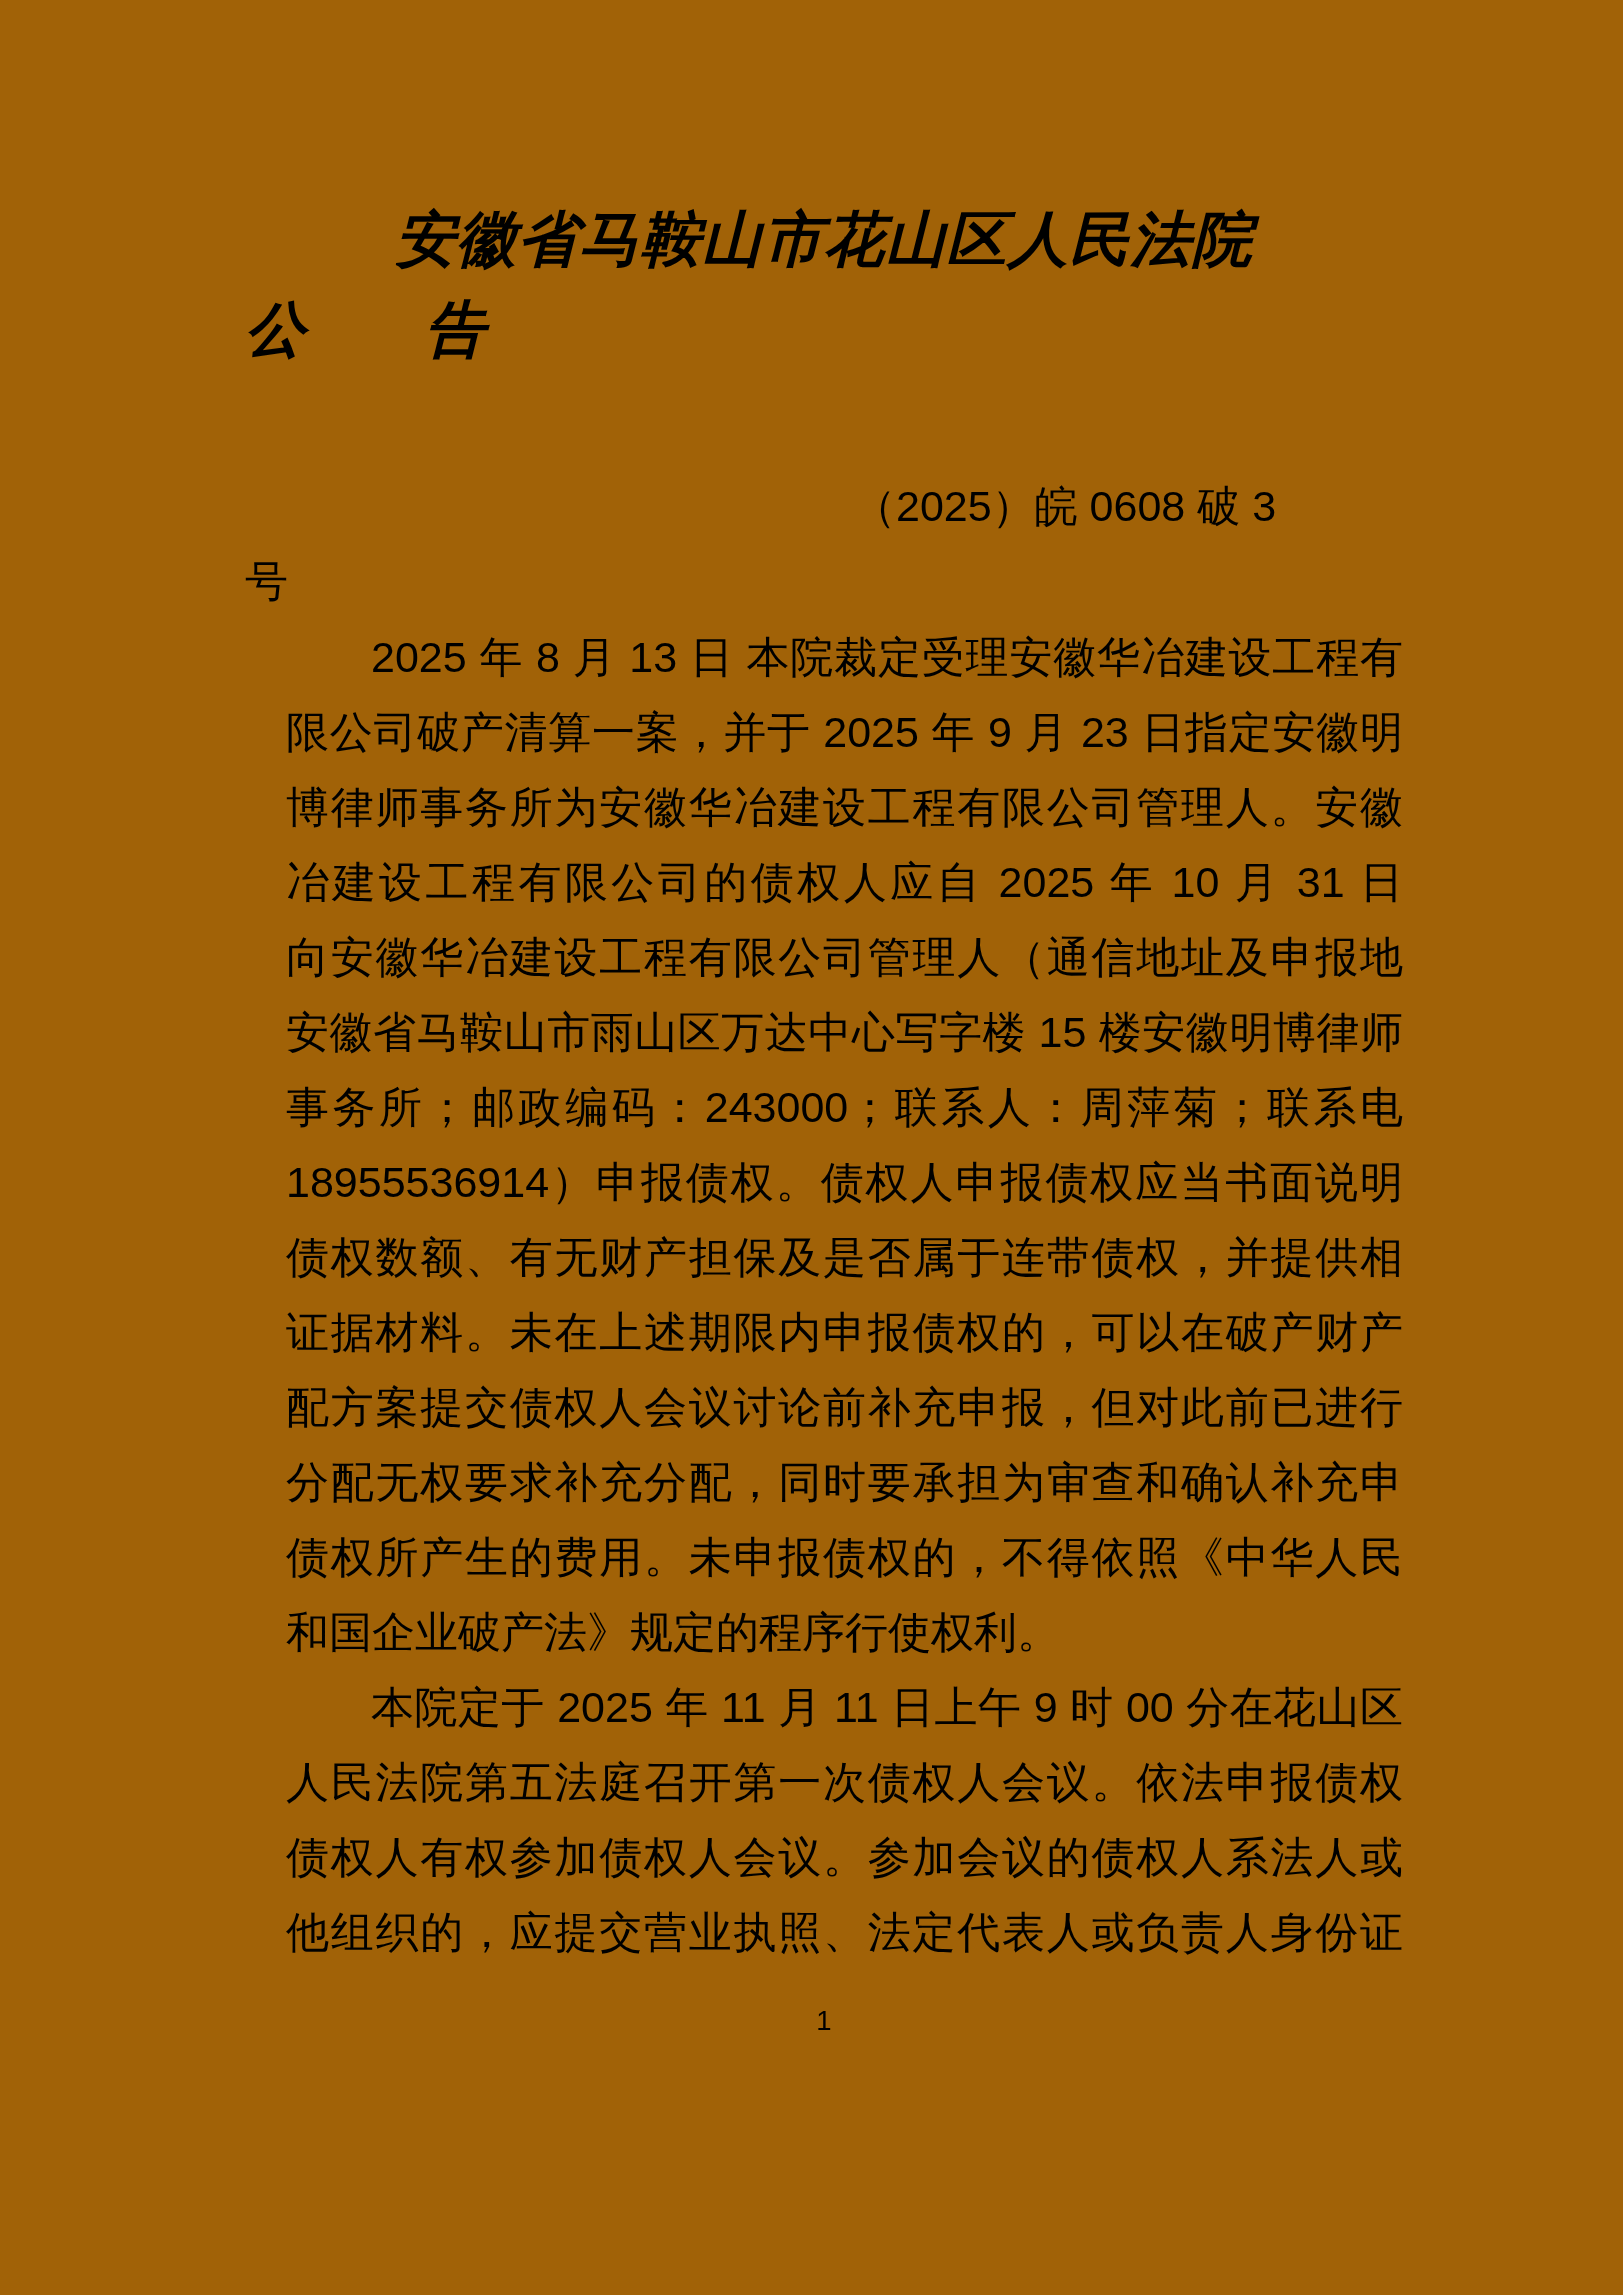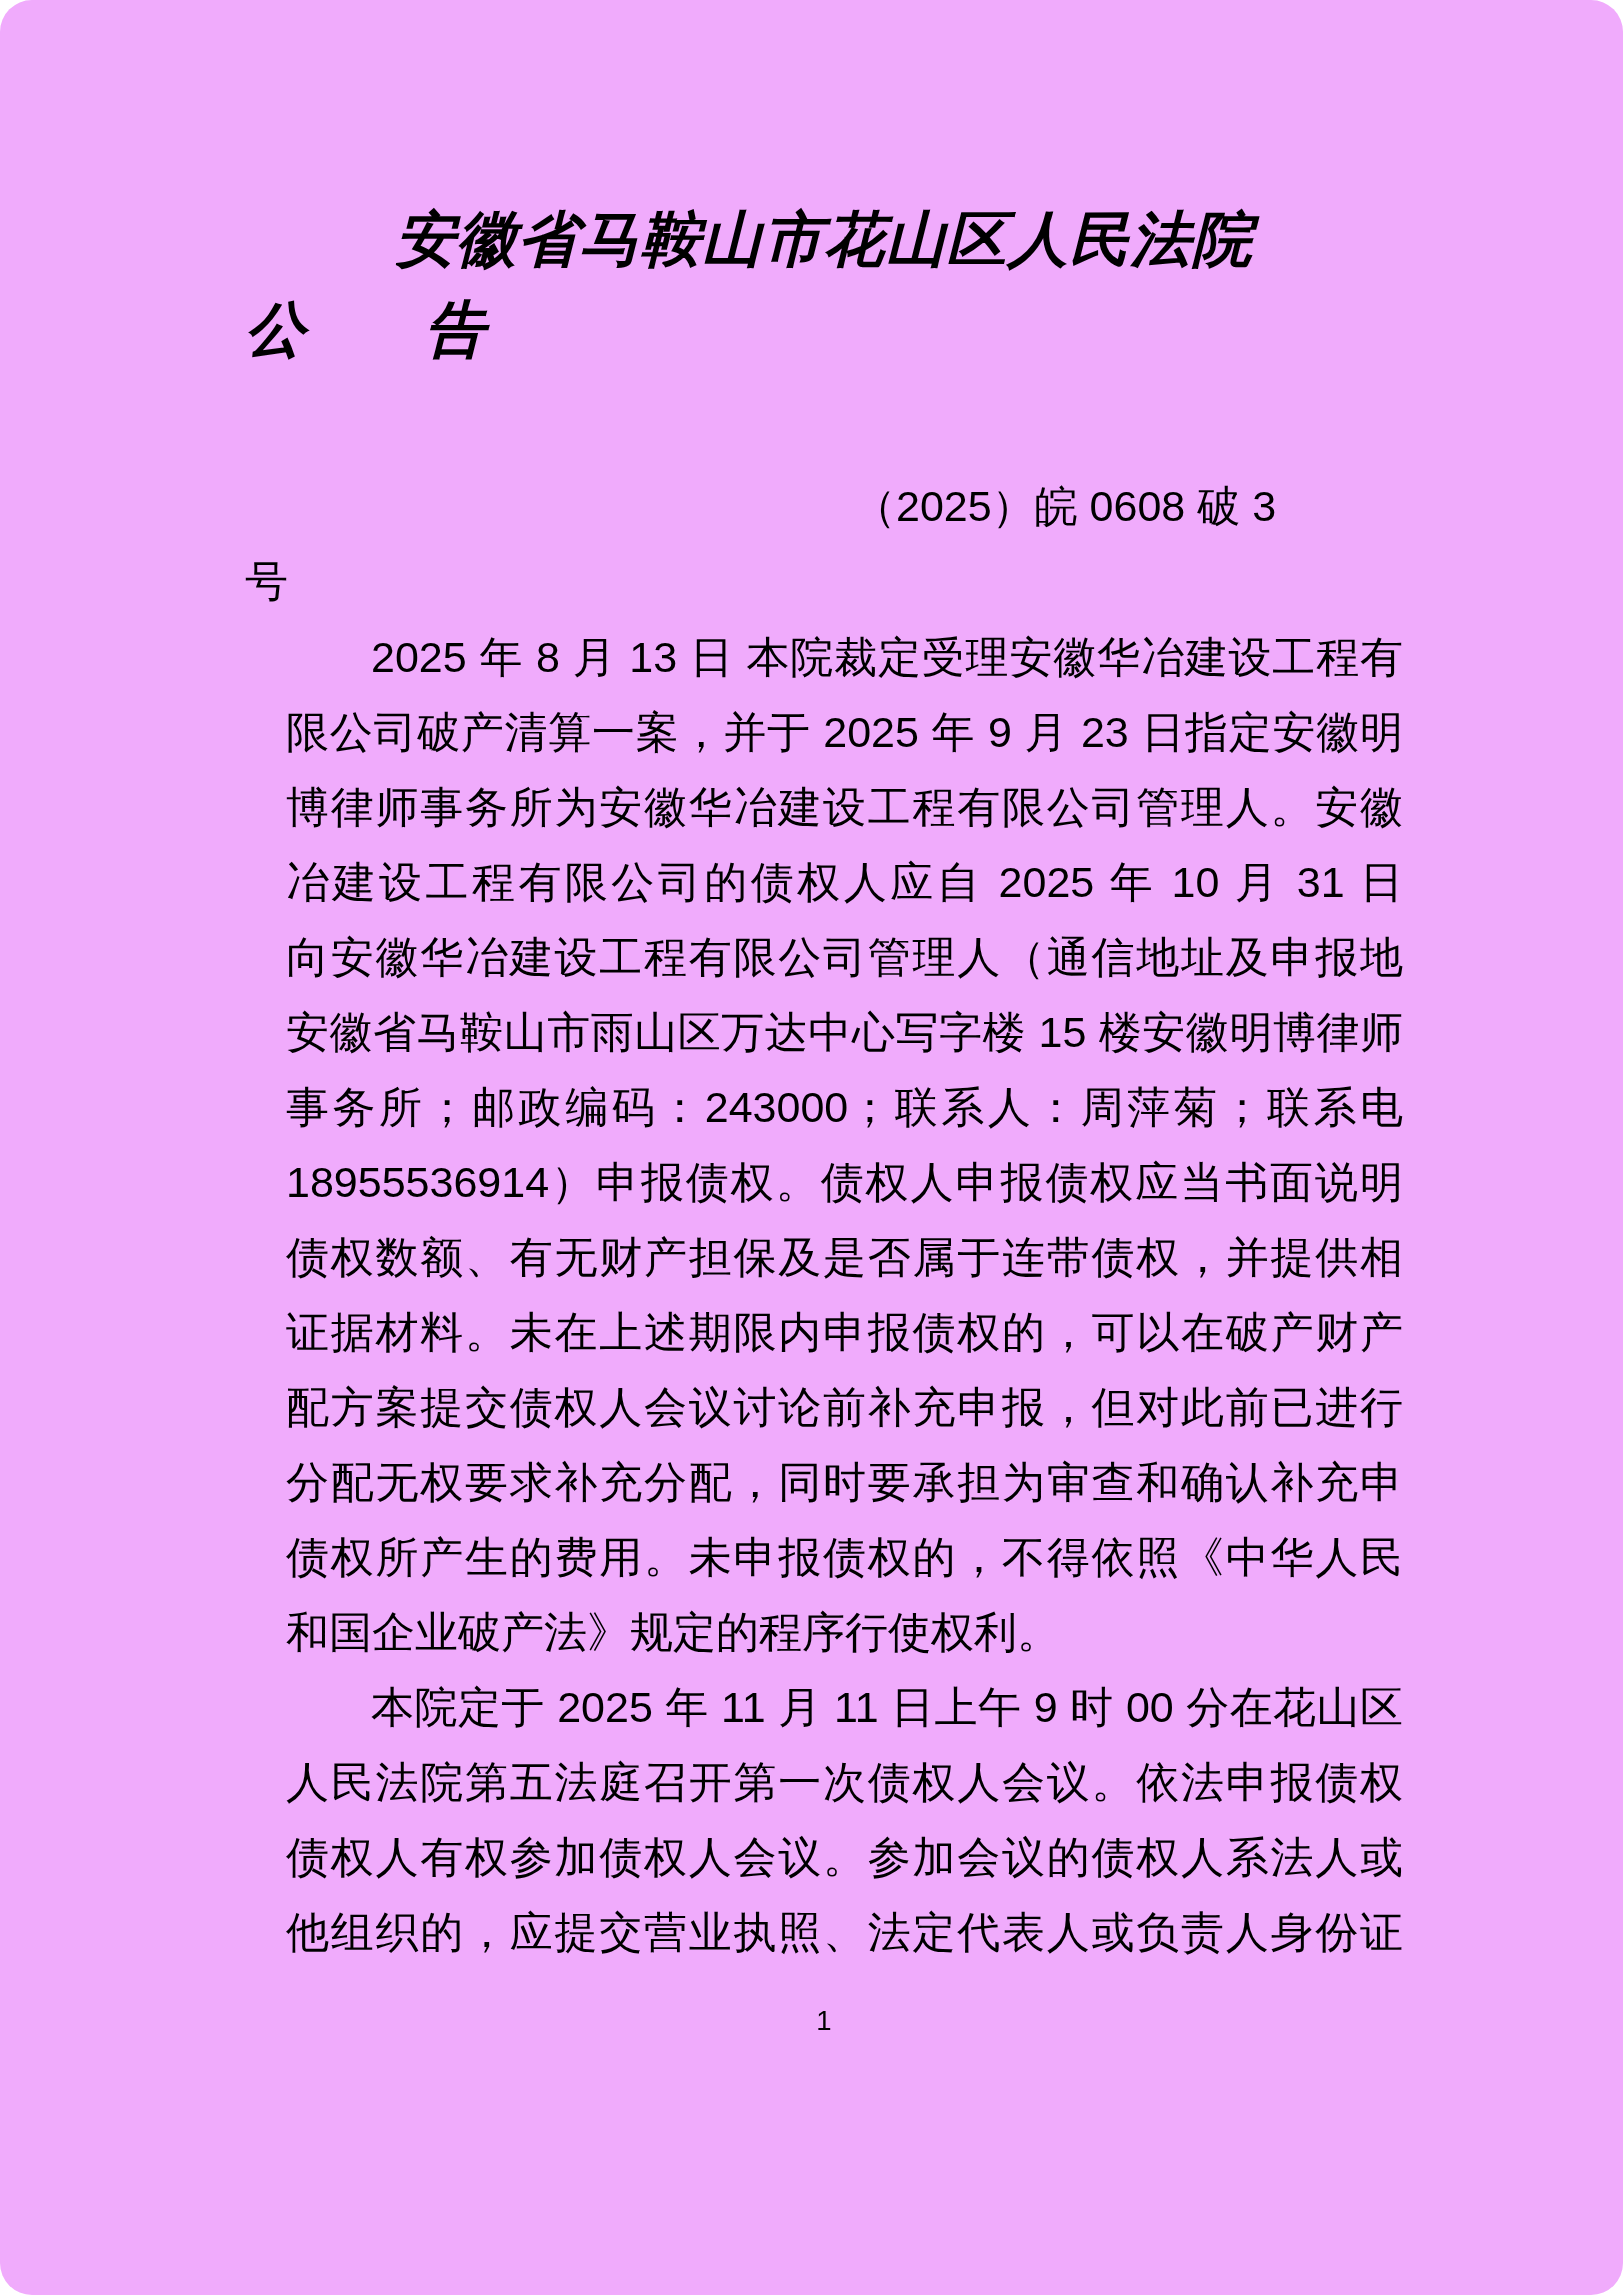--- a/index.html
+++ b/index.html
@@ -1,25 +1,24 @@
 <!DOCTYPE html>
 <html style="font-size:10.5px"><head>
 <meta charset="utf-8">
 <style>
   html,body{margin:0;padding:0;background:#ffffff;}
   .page{
     position:relative;
     width:1623px;height:2295px;
-    background:#f0abfc;
+    background:#a16207;
     color:#000000;
     box-sizing:border-box;
     padding:0 220px 0 245px;
     font-family:"Liberation Sans",sans-serif;
     overflow:hidden;
-    border-radius:32px;
   }
   .court-title{
     margin-top:208px;
     font-size:60px;
     line-height:65px;
     text-align:center;
     font-family:"Liberation Serif",serif;
     font-style:italic;
     font-weight:bold;
     letter-spacing:1.3px;

